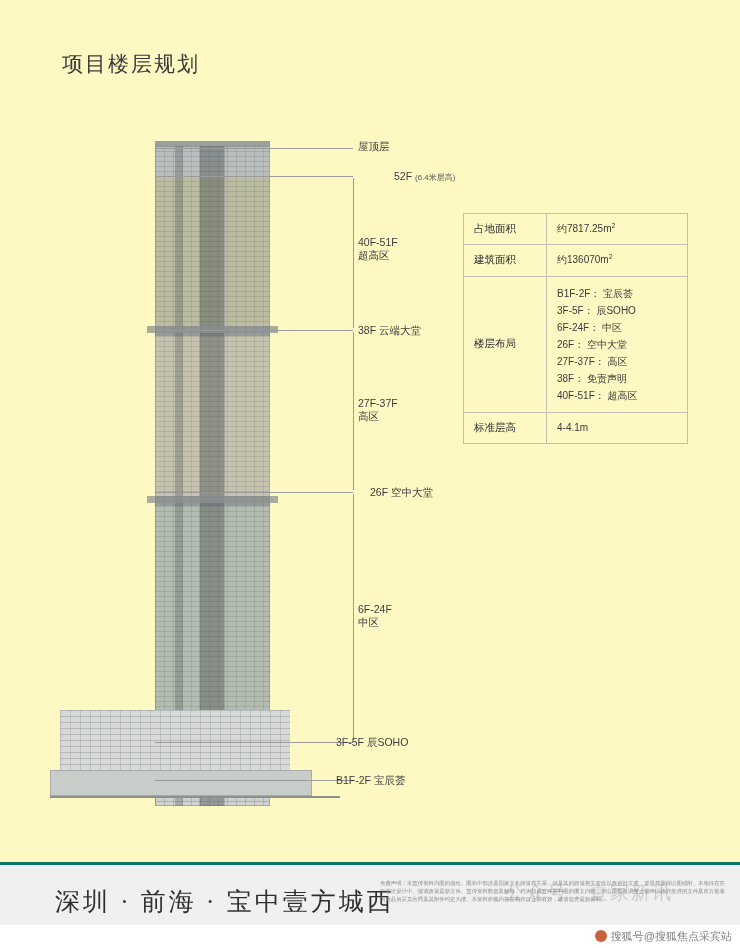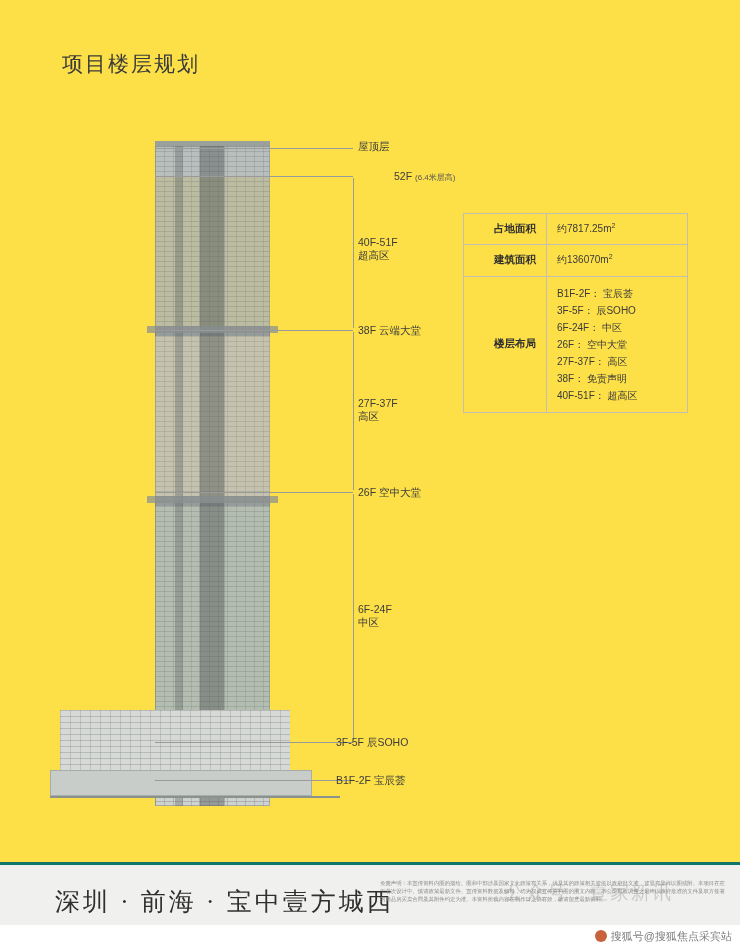--- a/index.html
+++ b/index.html
@@ -12,21 +12,21 @@
     background: #ffffff;
     font-family: "Liberation Sans", sans-serif;
     color: #333;
     overflow: hidden;
     position: relative;
   }
   .page {
     position: relative;
     width: 740px;
     height: 948px;
-    background: #fde047;
+    background: #fef9c3;
   }
   .page-title {
     position: absolute;
     left: 62px;
     top: 50px;
     font-size: 21px;
     letter-spacing: 2px;
     color: #3a3a3a;
     font-family: "Liberation Serif", serif;
   }
@@ -179,22 +179,22 @@
     font-size: 10px;
   }
   .spec-table td {
     border: 1px solid #c5bfb3;
     padding: 8px 10px;
     vertical-align: middle;
     color: #333;
   }
   .spec-table td.k {
     width: 62px;
-    font-weight: bold;
-    text-align: right;
+    font-weight: normal;
+    text-align: left;
     color: #2e2e2e;
     font-size: 10.5px;
   }
   .spec-table td.v {
     font-size: 10px;
     color: #3a3a3a;
   }
   .spec-table tr.tall td { height: 52px; }
   .layout-list div { line-height: 17px; white-space: nowrap; }
   sup { font-size: 7px; }
@@ -319,21 +319,21 @@
 
     <div class="lbl" style="left:308px; top:193px;">
       <span>38F 云端大堂</span>
     </div>
 
     <div class="lbl lbl-2" style="left:308px; top:267px;">
       <div>27F-37F</div>
       <div>高区</div>
     </div>
 
-    <div class="lbl" style="left:308px; top:355px;">
+    <div class="lbl" style="left:320px; top:355px;">
       <span>26F 空中大堂</span>
     </div>
 
     <div class="lbl lbl-2" style="left:308px; top:473px;">
       <div>6F-24F</div>
       <div>中区</div>
     </div>
 
     <div class="lbl" style="left:286px; top:605px;">
       <span>3F-5F 辰SOHO</span>
@@ -363,20 +363,24 @@
       <td class="v layout-list">
         <div>B1F-2F：  宝辰荟</div>
         <div>3F-5F：  辰SOHO</div>
         <div>6F-24F：  中区</div>
         <div>26F：  空中大堂</div>
         <div>27F-37F：  高区</div>
         <div>38F：  免责声明</div>
         <div>40F-51F：  超高区</div>
       </td>
     </tr>
+    <tr>
+      <td class="k">标准层高</td>
+      <td class="v">4-4.1m</td>
+    </tr>
   </tbody>
     </table>
 
   <div class="footer">
     <div class="footer-title">深圳 · 前海 · 宝中壹方城西</div>
     <div class="footer-disclaimer">免责声明：本宣传资料内图的描绘、图和中部涉及国家文化政策有关系，供及其的政策相关皆依以政府批文准，皆显有异样以图或附。本项目在在于若次设计中、慎请政策最新文件、宣传资料数据及解释，均为权威宣传资料图的图文内容，本公司有权调整之最终以政府批准的文件及双方签署的商品房买卖合同及其附件约定为准。本资料所载内容在制作日之前有效，敬请留意最新资料。</div>
   </div>
   <div class="wm-big">公众号：壹家新讯</div>
 
   <div class="bottom-bar"></div>

